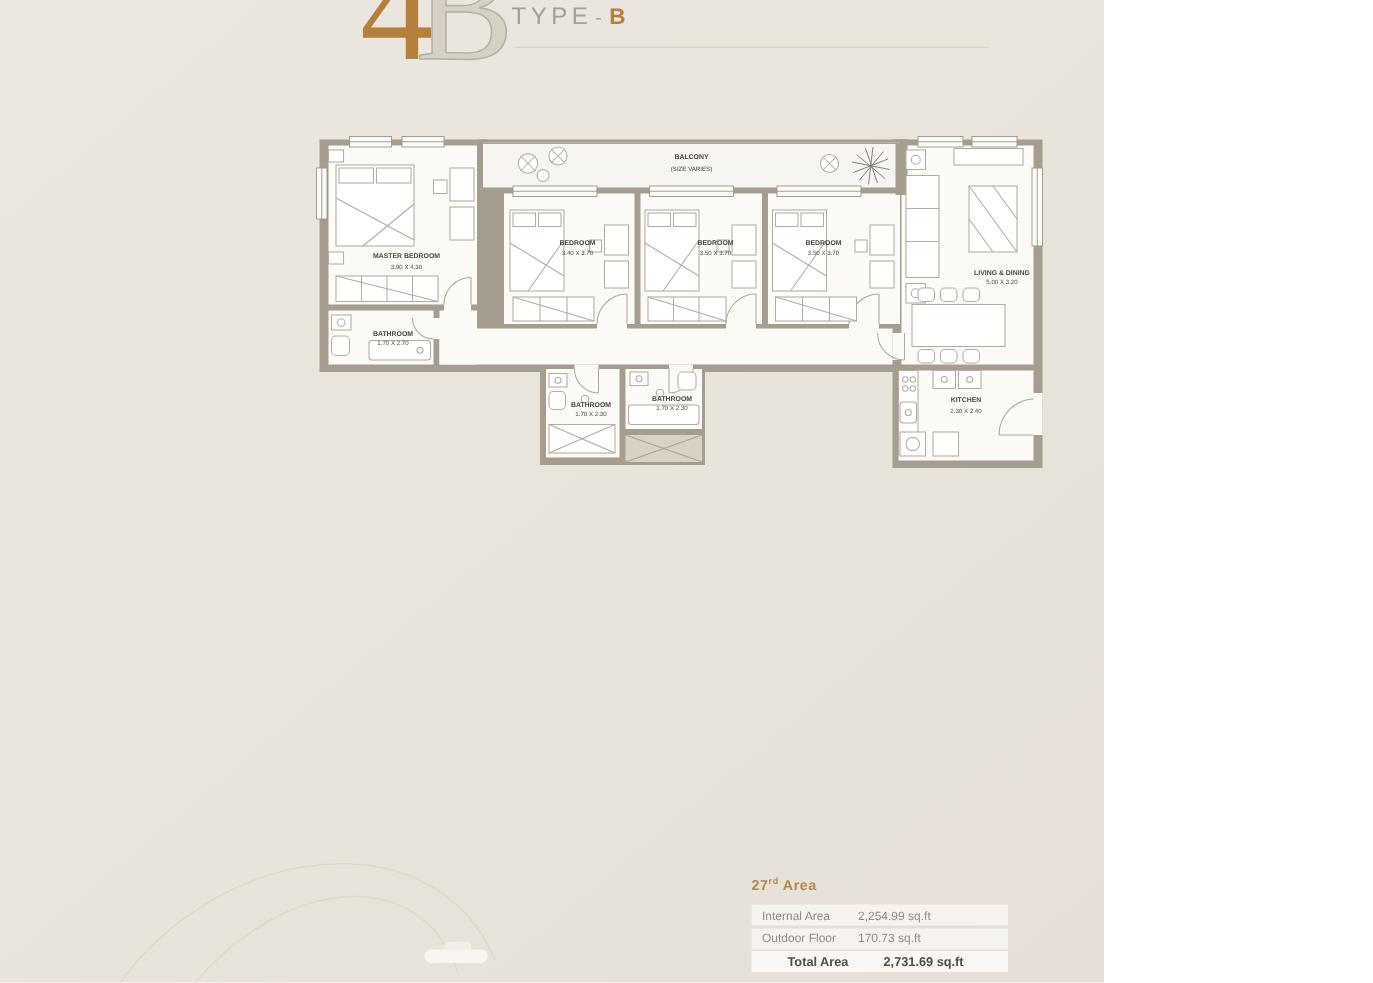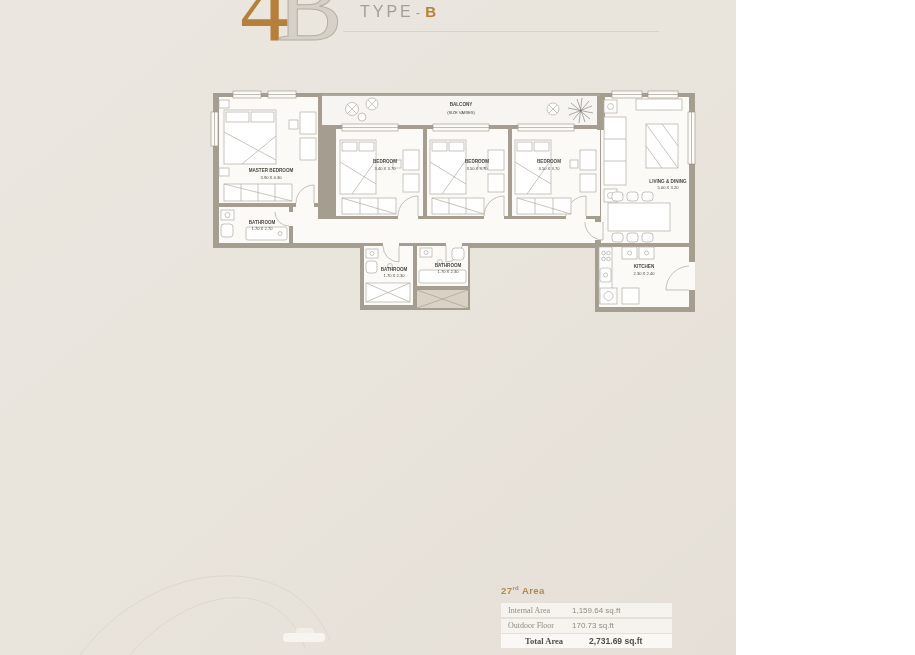--- a/index.html
+++ b/index.html
@@ -4,36 +4,36 @@
 <style>
   html,body{margin:0;padding:0;}
   body{width:915px;height:655px;overflow:hidden;font-family:"Liberation Sans", sans-serif;}
   .page{position:relative;width:736px;height:655px;overflow:hidden;
         background:linear-gradient(140deg,#ebe6df 0%,#e9e4dc 45%,#e5dfd7 100%);}
   
   .plan-number{position:absolute;left:240px;top:-42px;font-family:"Liberation Serif","DejaVu Serif",serif;
                font-size:98px;line-height:98px;font-weight:400;white-space:nowrap;}
   .plan-number .digit{color:#b5803c;}
   .plan-number .letter{color:#d6d0c7;-webkit-text-stroke:1px #b5afa5;margin-left:-12px;}
-  .type-row{position:absolute;left:341px;top:3px;color:#a49e95;font-size:16px;letter-spacing:3px;white-space:nowrap;margin-left:19px;}
+  .type-row{position:absolute;left:341px;top:3px;color:#a49e95;font-size:16px;letter-spacing:3px;white-space:nowrap;}
   .type-row .dash{color:#a49e95;font-size:13px;margin:0 2px;}
   .type-row .type-value{color:#b5803c;font-weight:700;font-size:15px;letter-spacing:1px;}
   .header-rule{position:absolute;left:343px;top:31px;width:316px;height:1px;background:#d8d2c7;}
   
   svg.floorplan{position:absolute;left:0;top:0;width:915px;height:655px;}
   svg.floorplan text{font-family:"Liberation Sans",sans-serif;fill:#4a4843;}
   .room-name{font-size:4.6px;font-weight:700;text-anchor:middle;}
   .room-size{font-size:4.1px;text-anchor:middle;}
   
   .area-panel{position:absolute;left:501px;top:585px;width:171px;}
   .floor-title{color:#b08a4a;font-size:9.5px;font-weight:700;letter-spacing:.4px;margin-bottom:7px;}
   .floor-title sup{font-size:6px;}
   .area-row{display:flex;align-items:center;height:14px;margin-bottom:1.5px;
             background:rgba(250,248,244,.78);font-size:8px;color:#908c84;padding-left:7px;box-sizing:border-box;}
-  .area-row .lbl{flex:0 0 64px;font-family:Liberation Serif, serif;}
+  .area-row .lbl{flex:0 0 64px;}
   .area-row.total{background:rgba(252,250,247,.9);padding-left:24px;}
   .area-row.total .lbl,.area-row.total .val{font-weight:700;color:#514e46;font-size:8.5px;}
 </style>
 </head>
 <body>
 
 <div class="page">
 
   <div class="plan-number">
     <span class="digit">4</span><span class="letter">B</span>
@@ -310,21 +310,21 @@
   </svg>
 
   <section class="area-panel">
     <div class="floor-title">
       <span>27</span><sup>rd</sup>
       <span>Area</span>
     </div>
     <div class="area-table">
       <div class="area-row">
         <span class="lbl">Internal Area</span>
-        <span class="val">1,159.64 sq.ft</span>
+        <span class="val">2,254.99 sq.ft</span>
       </div>
       <div class="area-row">
         <span class="lbl">Outdoor Floor</span>
         <span class="val">170.73 sq.ft</span>
       </div>
       <div class="area-row total">
         <span class="lbl">Total Area</span>
         <span class="val">2,731.69 sq.ft</span>
       </div>
     </div>

